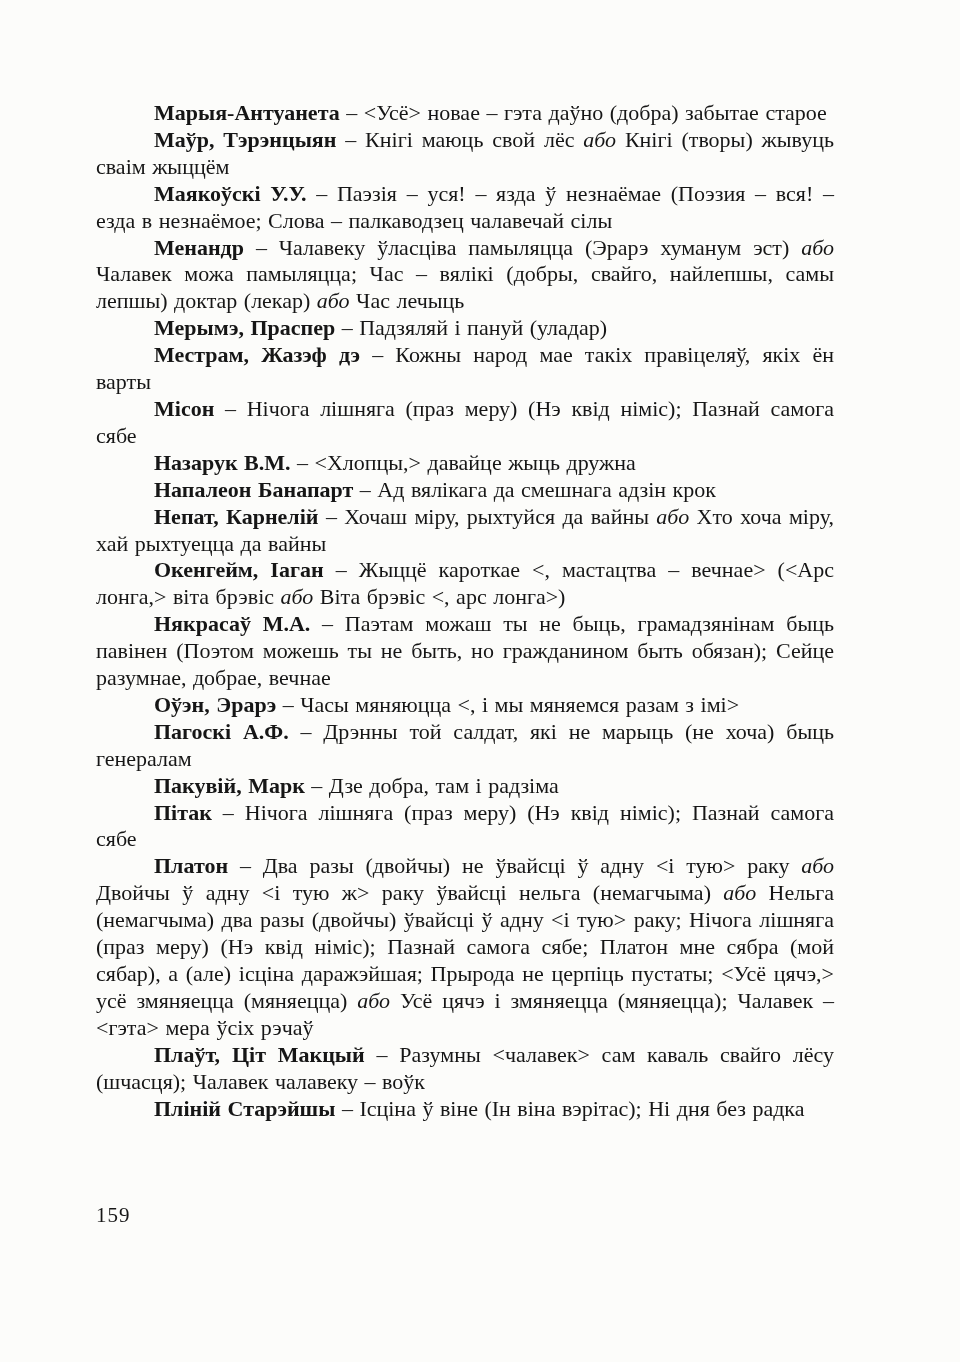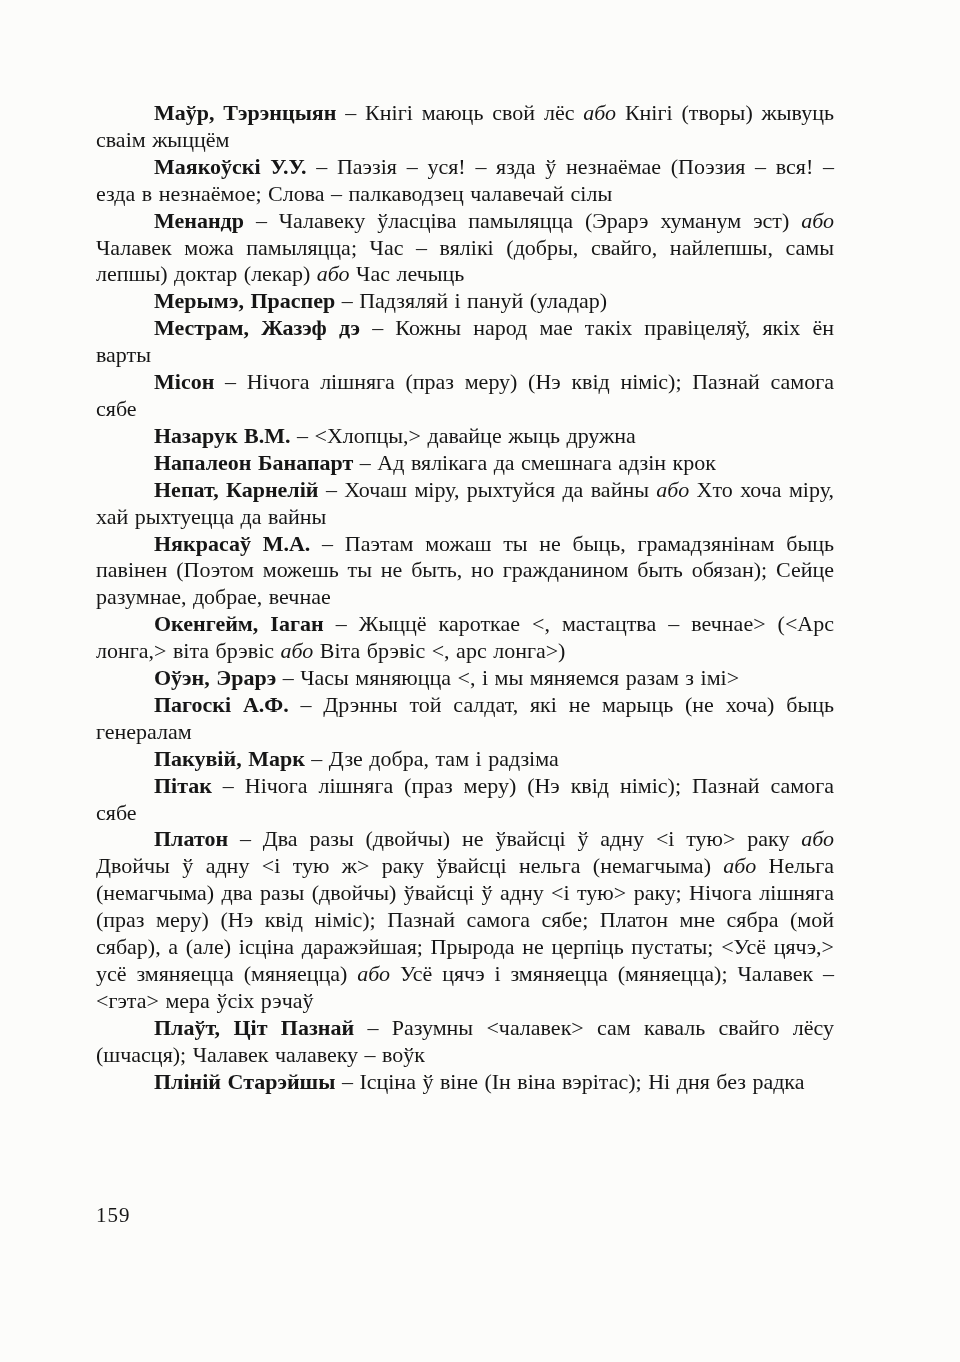--- a/index.html
+++ b/index.html
@@ -40,53 +40,54 @@
     font-size: 21px;
     letter-spacing: 1px;
   }
 </style>
 </head>
 <body>
 
 <div class="page">
 
   <div class="textblock">
+  <p class="entry"><b class="author">Марыя-Антуанета</b><span><span> – &lt;Усё&gt; новае – гэта даўно (добра) забытае старое</span></span></p>
 
   <p class="entry"><b class="author">Маўр, Тэрэнцыян</b><span><span> – Кнігі маюць свой лёс </span><i>або</i><span> Кнігі (творы) жывуць сваім жыццём</span></span></p>
 
   <p class="entry"><b class="author">Маякоўскі У.У.</b><span><span> – Паэзія – уся! – язда ў незнаёмае (Поэзия – вся! – езда в незнаёмое; Слова – палкаводзец чалавечай сілы</span></span></p>
 
   <p class="entry"><b class="author">Менандр</b><span><span> – Чалавеку ўласціва памыляцца (Эрарэ хуманум эст) </span><i>або</i><span> Чалавек можа памыляцца; Час – вялікі (добры, свайго, найлепшы, самы лепшы) доктар (лекар) </span><i>або</i><span> Час лечыць</span></span></p>
 
   <p class="entry"><b class="author">Мерымэ, Праспер</b><span><span> – Падзяляй і пануй (уладар)</span></span></p>
 
   <p class="entry"><b class="author">Местрам, Жазэф дэ</b><span><span> – Кожны народ мае такіх правіцеляў, якіх ён варты</span></span></p>
 
   <p class="entry"><b class="author">Місон</b><span><span> – Нічога лішняга (праз меру) (Нэ квід німіс); Пазнай самога сябе</span></span></p>
 
   <p class="entry"><b class="author">Назарук В.М.</b><span><span> – &lt;Хлопцы,&gt; давайце жыць дружна</span></span></p>
 
   <p class="entry"><b class="author">Напалеон Банапарт</b><span><span> – Ад вялікага да смешнага адзін крок</span></span></p>
 
   <p class="entry"><b class="author">Непат, Карнелій</b><span><span> – Хочаш міру, рыхтуйся да вайны </span><i>або</i><span> Хто хоча міру, хай рыхтуецца да вайны</span></span></p>
 
+  <p class="entry"><b class="author">Окенгейм, Іаган</b><span><span> – Жыццё кароткае &lt;, мастацтва – вечнае&gt; (&lt;Арс лонга,&gt; віта брэвіс </span><i>або</i><span> Віта брэвіс &lt;, арс лонга&gt;)</span></span></p>
+
   <p class="entry"><b class="author">Някрасаў М.А.</b><span><span> – Паэтам можаш ты не быць, грамадзянінам быць павінен (Поэтом можешь ты не быть, но гражданином быть обязан); Сейце разумнае, добрае, вечнае</span></span></p>
-
-  <p class="entry"><b class="author">Окенгейм, Іаган</b><span><span> – Жыццё кароткае &lt;, мастацтва – вечнае&gt; (&lt;Арс лонга,&gt; віта брэвіс </span><i>або</i><span> Віта брэвіс &lt;, арс лонга&gt;)</span></span></p>
 
   <p class="entry"><b class="author">Оўэн, Эрарэ</b><span><span> – Часы мяняюцца &lt;, і мы мяняемся разам з імі&gt;</span></span></p>
 
   <p class="entry"><b class="author">Пагоскі А.Ф.</b><span><span> – Дрэнны той салдат, які не марыць (не хоча) быць генералам</span></span></p>
 
   <p class="entry"><b class="author">Пакувій, Марк</b><span><span> – Дзе добра, там і радзіма</span></span></p>
 
   <p class="entry"><b class="author">Пітак</b><span><span> – Нічога лішняга (праз меру) (Нэ квід німіс); Пазнай самога сябе</span></span></p>
 
   <p class="entry"><b class="author">Платон</b><span><span> – Два разы (двойчы) не ўвайсці ў адну &lt;і тую&gt; раку </span><i>або</i><span> Двойчы ў адну &lt;і тую ж&gt; раку ўвайсці нельга (немагчыма) </span><i>або</i><span> Нельга (немагчыма) два разы (двойчы) ўвайсці ў адну &lt;і тую&gt; раку; Нічога лішняга (праз меру) (Нэ квід німіс); Пазнай самога сябе; Платон мне сябра (мой сябар), а (але) ісціна даражэйшая; Прырода не церпіць пустаты; &lt;Усё цячэ,&gt; усё змяняецца (мяняецца) </span><i>або</i><span> Усё цячэ і змяняецца (мяняецца); Чалавек – &lt;гэта&gt; мера ўсіх рэчаў</span></span></p>
 
-  <p class="entry"><b class="author">Плаўт, Ціт Пазнай</b><span><span> – Разумны &lt;чалавек&gt; сам каваль свайго лёсу (шчасця); Чалавек чалавеку – воўк</span></span></p>
+  <p class="entry"><b class="author">Плаўт, Ціт Макцый</b><span><span> – Разумны &lt;чалавек&gt; сам каваль свайго лёсу (шчасця); Чалавек чалавеку – воўк</span></span></p>
 
   <p class="entry"><b class="author">Пліній Старэйшы</b><span><span> – Ісціна ў віне (Ін віна вэрітас); Ні дня без радка</span></span></p>
 </div>
 
   <div class="pagenum">159</div>
 
 </div>
 
 </body></html>

